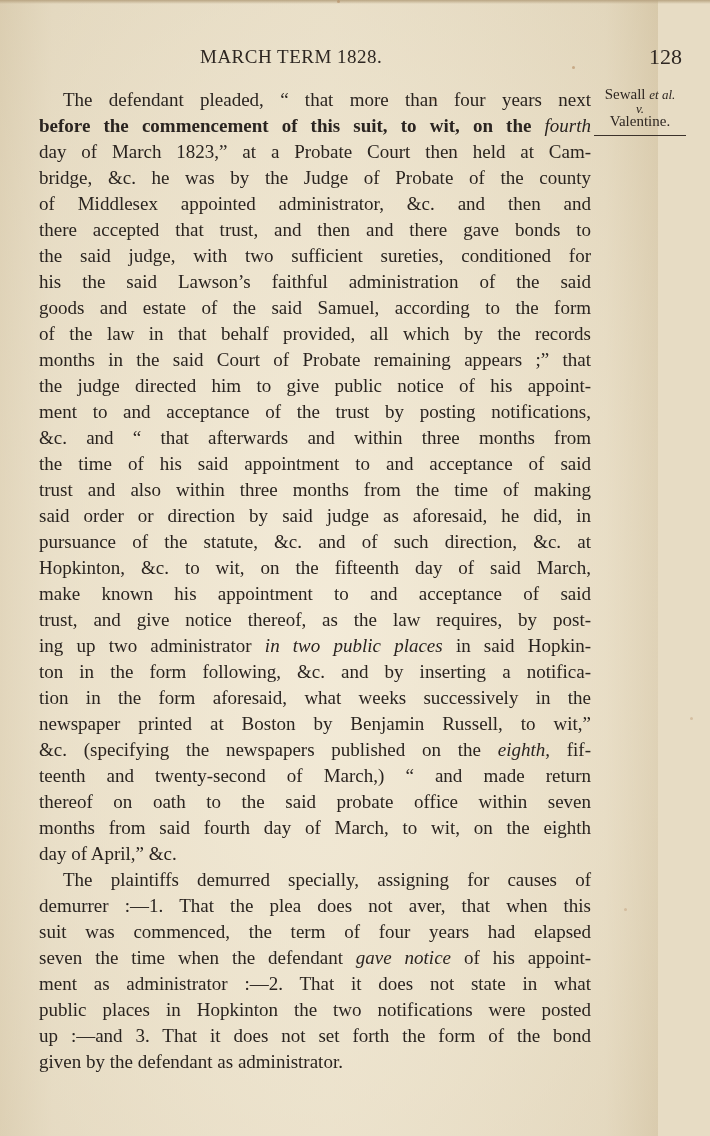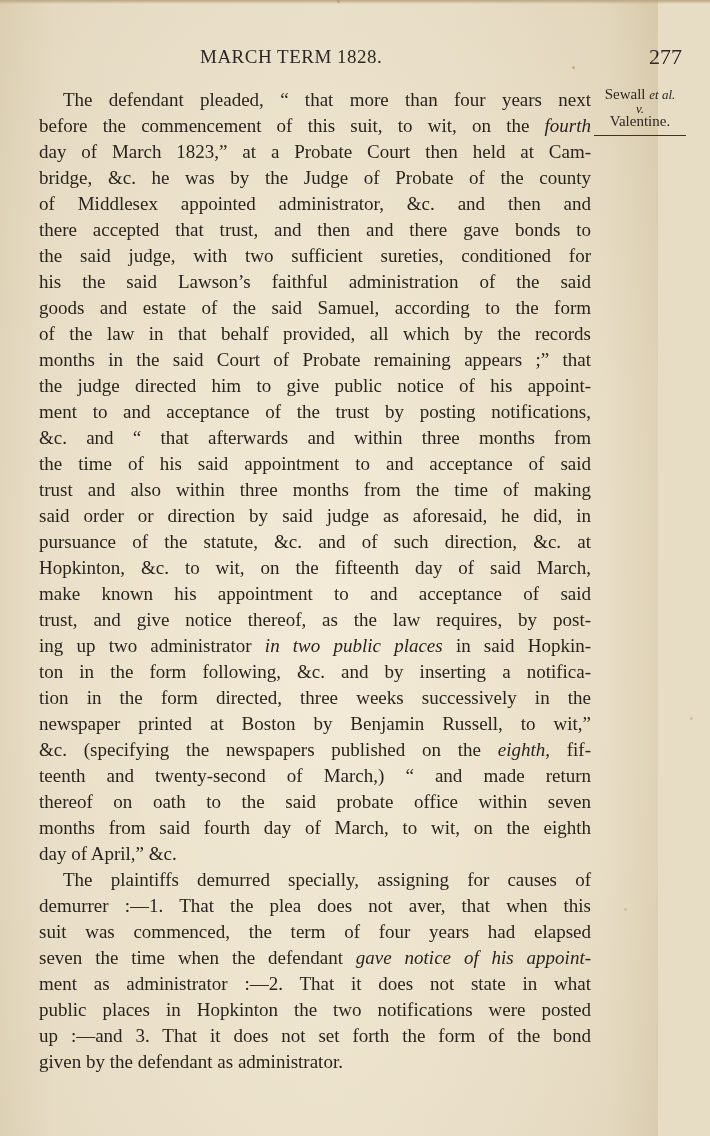--- a/index.html
+++ b/index.html
@@ -109,36 +109,36 @@
 <div class="page">
   <div class="top-edge"></div>
   <div class="speck" style="left:337px;top:0px;"></div>
   <div class="speck" style="left:432px;top:98px;"></div>
   <div class="speck" style="left:572px;top:66px;"></div>
   <div class="speck" style="left:690px;top:717px;opacity:0.35;"></div>
   <div class="speck" style="left:624px;top:908px;opacity:0.35;"></div>
 
   <div class="running-head">
     <span class="running-title">MARCH TERM 1828.</span>
-    <span class="page-number">277</span>
+    <span class="page-number">128</span>
   </div>
 
   <div class="margin-note">
     <span class="mn-line1">
       <span>Sewall</span>
       <em style="font-size:13px;">et al.</em>
     </span>
     <span class="mn-v">v.</span>
     <span class="mn-line3">Valentine.</span>
     <span class="mn-rule"></span>
   </div>
 
   <div class="body-text" id="body-text">
       <span class="line indent">The defendant pleaded, “ that more than four years next</span>
-      <span class="line"><span style="white-space: pre;">before the commencement of this suit, to wit, on the </span><em style="white-space: pre;">fourth</em><span style="white-space: pre;"></span></span>
+      <span class="line"><span style="white-space: pre; font-weight: bold;">before the commencement of this suit, to wit, on the </span><em style="white-space: pre;">fourth</em><span style="white-space: pre;"></span></span>
       <span class="line">day of March 1823,” at a Probate Court then held at Cam-</span>
       <span class="line">bridge, &amp;c. he was by the Judge of Probate of the county</span>
       <span class="line">of Middlesex appointed administrator, &amp;c. and then and</span>
       <span class="line">there accepted that trust, and then and there gave bonds to</span>
       <span class="line">the said judge, with two sufficient sureties, conditioned for</span>
       <span class="line">his the said Lawson’s faithful administration of the said</span>
       <span class="line">goods and estate of the said Samuel, according to the form</span>
       <span class="line">of the law in that behalf provided, all which by the records</span>
       <span class="line">months in the said Court of Probate remaining appears ;” that</span>
       <span class="line">the judge directed him to give public notice of his appoint-</span>
@@ -146,29 +146,29 @@
       <span class="line">&amp;c. and “ that afterwards and within three months from</span>
       <span class="line">the time of his said appointment to and acceptance of said</span>
       <span class="line">trust and also within three months from the time of making</span>
       <span class="line">said order or direction by said judge as aforesaid, he did, in</span>
       <span class="line">pursuance of the statute, &amp;c. and of such direction, &amp;c. at</span>
       <span class="line">Hopkinton, &amp;c. to wit, on the fifteenth day of said March,</span>
       <span class="line">make known his appointment to and acceptance of said</span>
       <span class="line">trust, and give notice thereof, as the law requires, by post-</span>
       <span class="line"><span style="white-space: pre;">ing up two administrator </span><em style="white-space: pre;">in two public places</em><span style="white-space: pre;"> in said Hopkin-</span></span>
       <span class="line">ton in the form following, &amp;c. and by inserting a notifica-</span>
-      <span class="line">tion in the form directed, three weeks successively in the</span>
+      <span class="line">tion in the form aforesaid, what weeks successively in the</span>
       <span class="line">newspaper printed at Boston by Benjamin Russell, to wit,”</span>
       <span class="line"><span style="white-space: pre;">&amp;c. (specifying the newspapers published on the </span><em style="white-space: pre;">eighth,</em><span style="white-space: pre;"> fif-</span></span>
       <span class="line">teenth and twenty-second of March,) “ and made return</span>
       <span class="line">thereof on oath to the said probate office within seven</span>
       <span class="line">months from said fourth day of March, to wit, on the eighth</span>
       <span class="line last">day of April,” &amp;c.</span>
       <span class="line indent">The plaintiffs demurred specially, assigning for causes of</span>
       <span class="line">demurrer :—1. That the plea does not aver, that when this</span>
       <span class="line">suit was commenced, the term of four years had elapsed</span>
-      <span class="line"><span style="white-space: pre;">seven the time when the defendant </span><em style="white-space: pre; margin-top: 32px;">gave notice</em><span style="white-space: pre; font-style: italic;"> of his appoint-</span></span>
+      <span class="line"><span style="white-space: pre;">seven the time when the defendant </span><em style="white-space: pre; margin-top: 32px;">gave notice</em><span style="white-space: pre;"> of his appoint-</span></span>
       <span class="line">ment as administrator :—2. That it does not state in what</span>
       <span class="line">public places in Hopkinton the two notifications were posted</span>
       <span class="line">up :—and 3. That it does not set forth the form of the bond</span>
       <span class="line last">given by the defendant as administrator.</span>
     </div>
 </div>
 
 </body></html>

